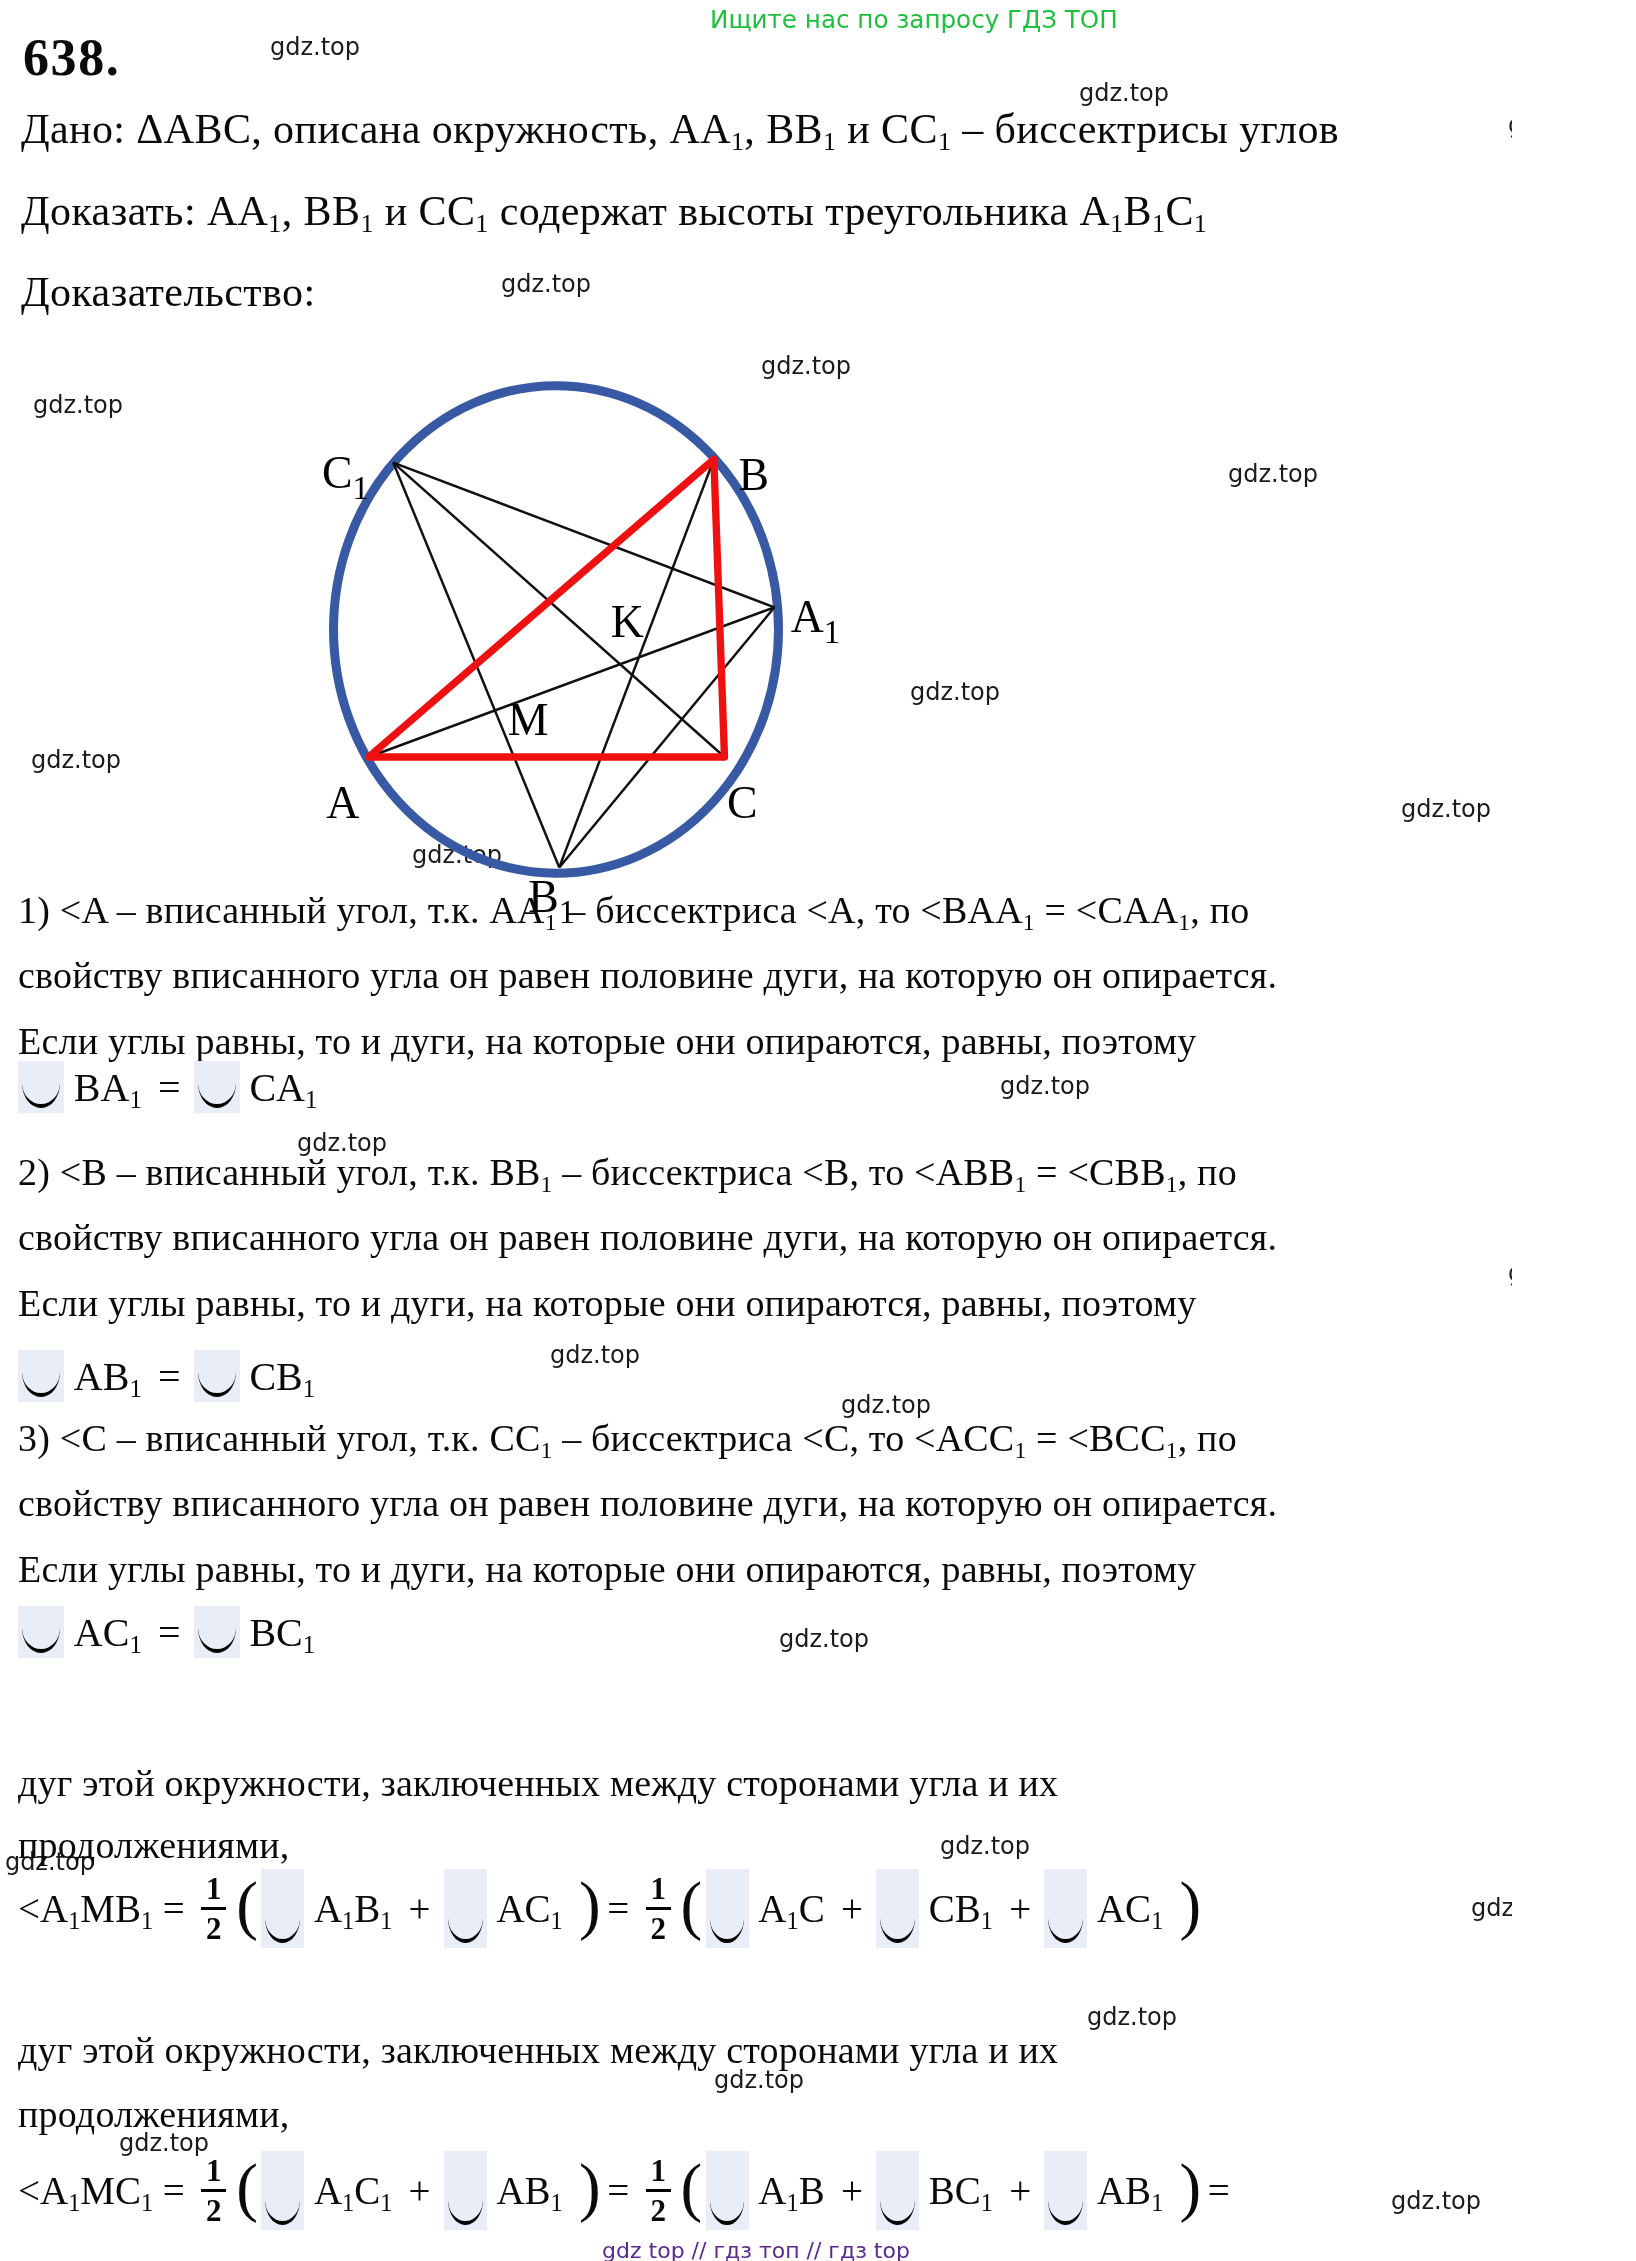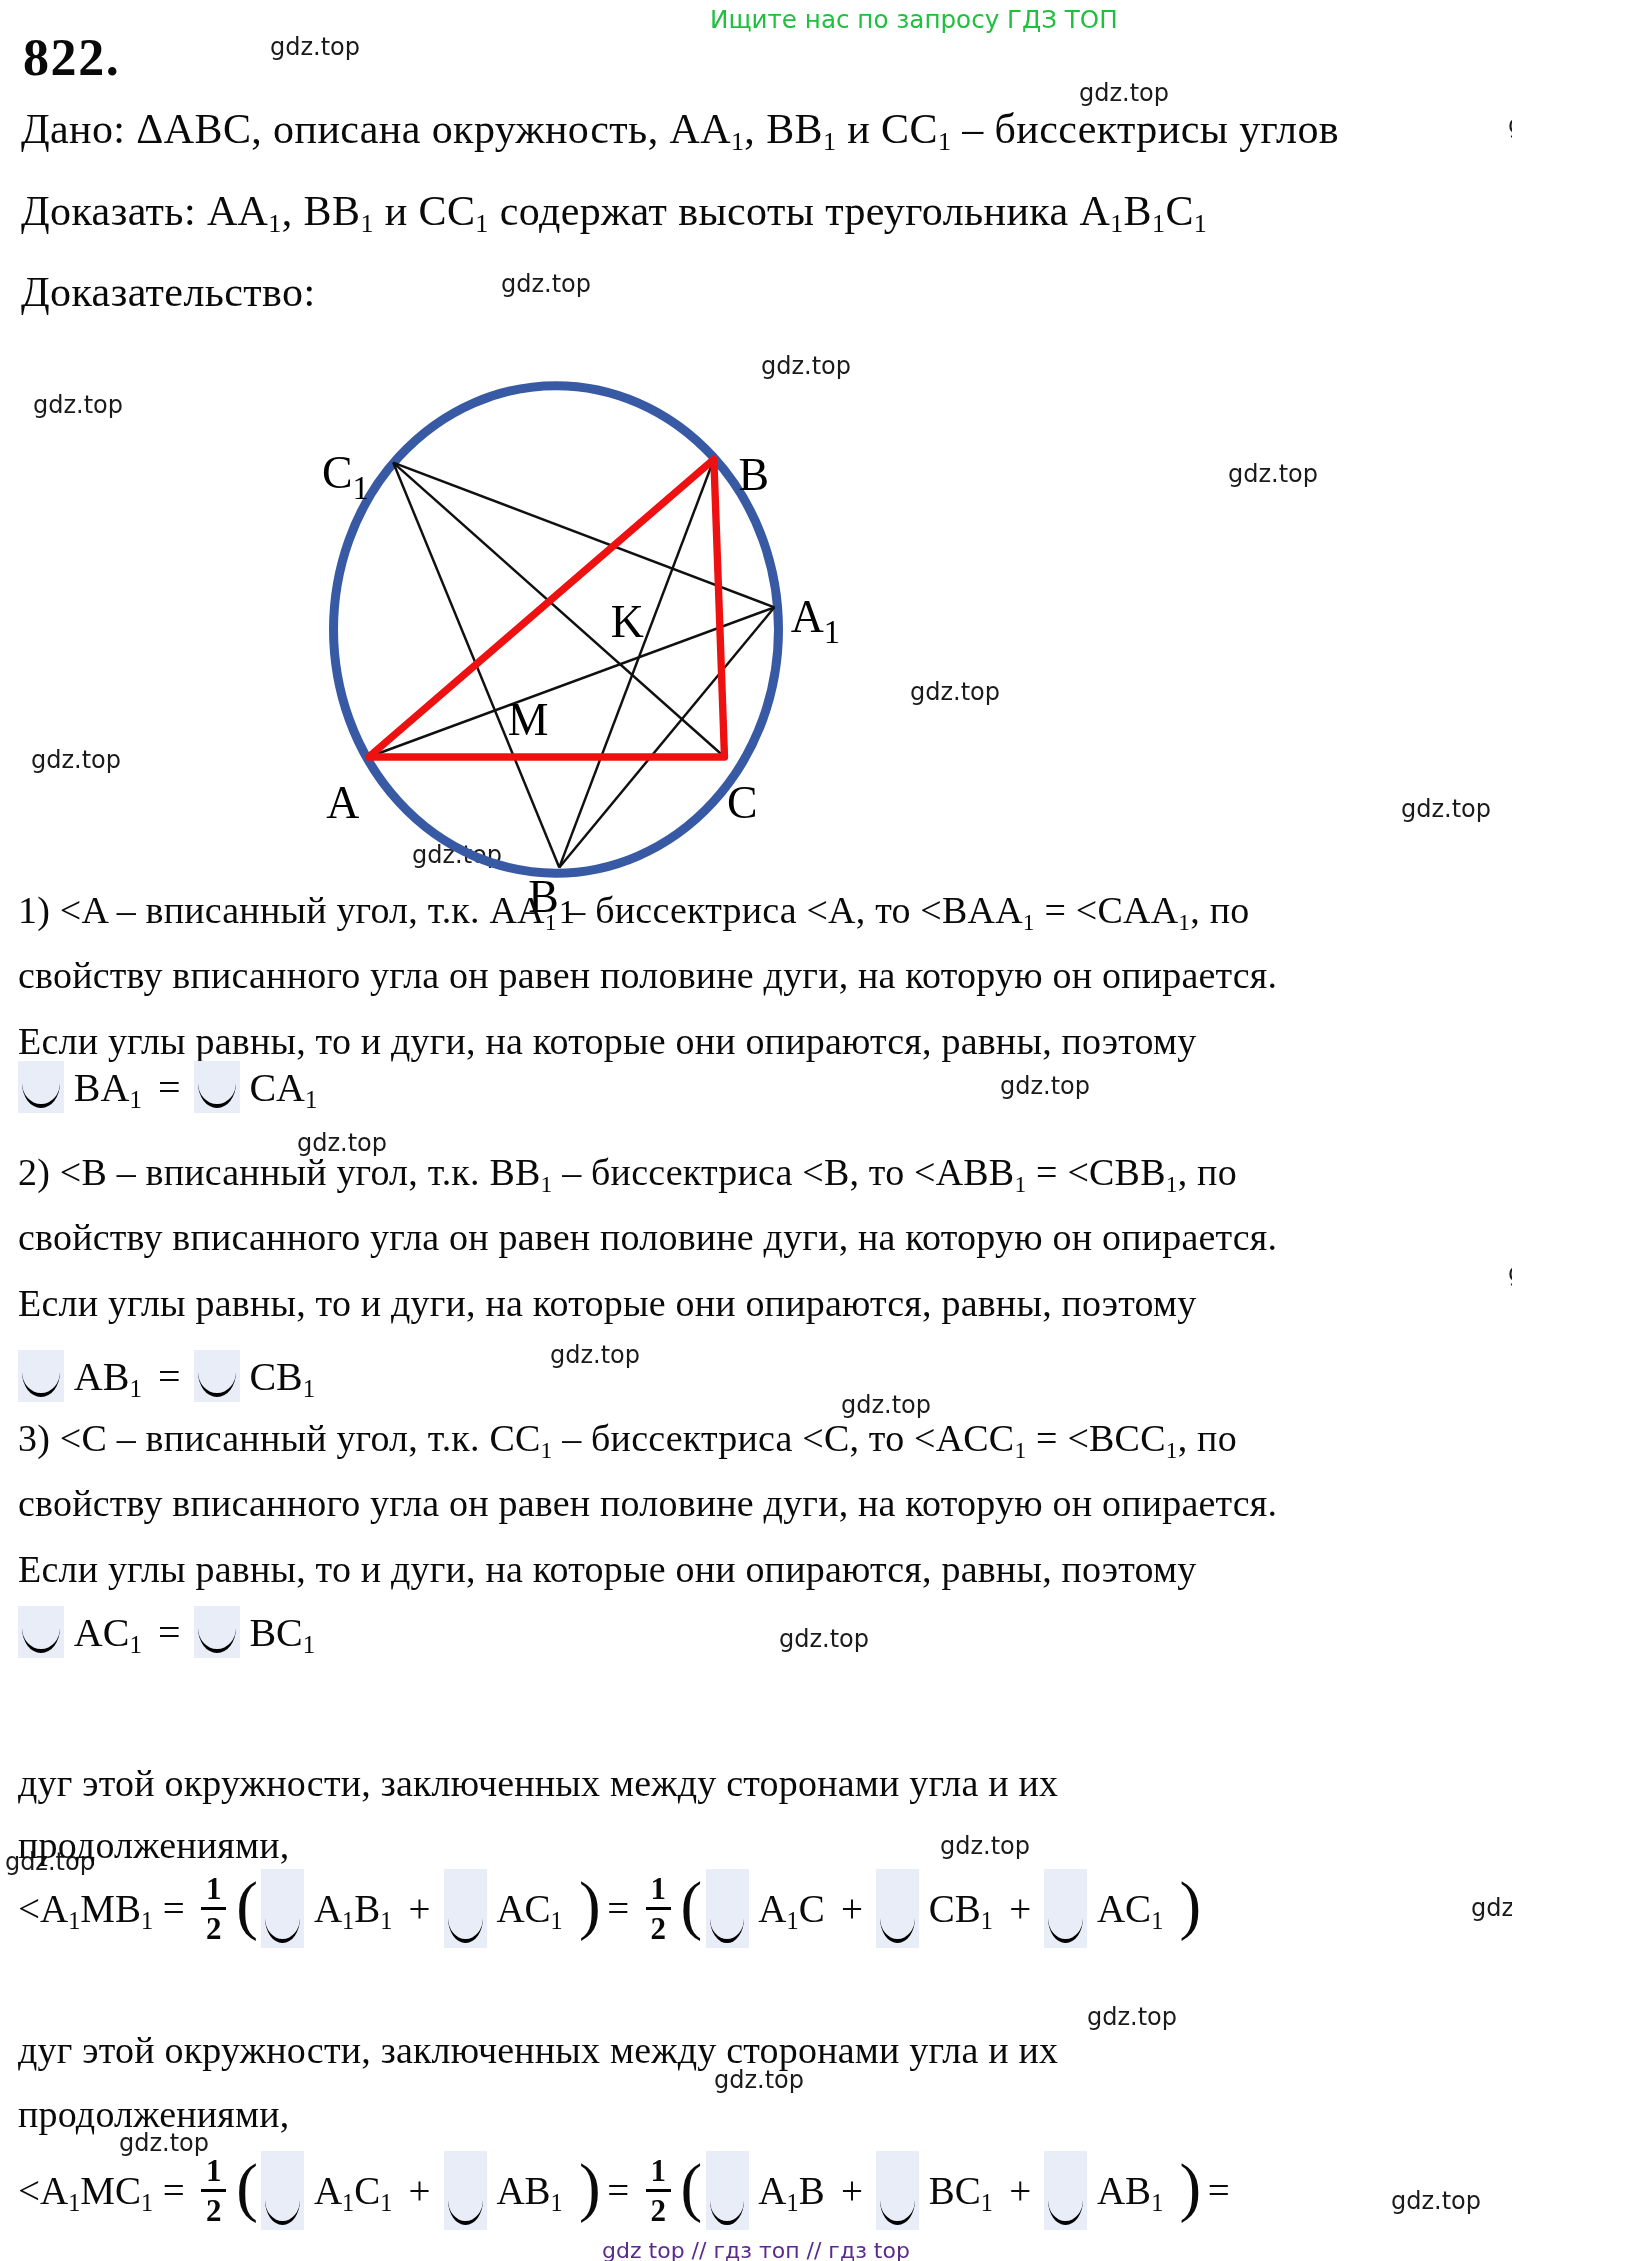--- a/index.html
+++ b/index.html
@@ -29,21 +29,21 @@
           font-family:"DejaVu Sans","Liberation Sans",sans-serif;font-size:22px;color:#5a2b8f;white-space:nowrap;}
   svg text{font-family:"Liberation Serif","DejaVu Serif",serif;font-size:56px;fill:#000;}
   .svgsub{font-size:40px;}
 </style>
 </head>
 <body>
 
 <div class="page">
 
   <div class="promo">Ищите нас по запросу ГДЗ ТОП</div>
-  <div class="pnum">822.</div>
+  <div class="pnum">638.</div>
 
   <span class="wm" style="left:270px;top:33px">gdz.top</span>
   <span class="wm" style="left:1079px;top:79px">gdz.top</span>
   <span class="wm" style="left:1508px;top:111px">gdz.top</span>
   <span class="wm" style="left:501px;top:270px">gdz.top</span>
   <span class="wm" style="left:761px;top:352px">gdz.top</span>
   <span class="wm" style="left:33px;top:391px">gdz.top</span>
   <span class="wm" style="left:1228px;top:460px">gdz.top</span>
   <span class="wm" style="left:910px;top:678px">gdz.top</span>
   <span class="wm" style="left:31px;top:746px">gdz.top</span>

